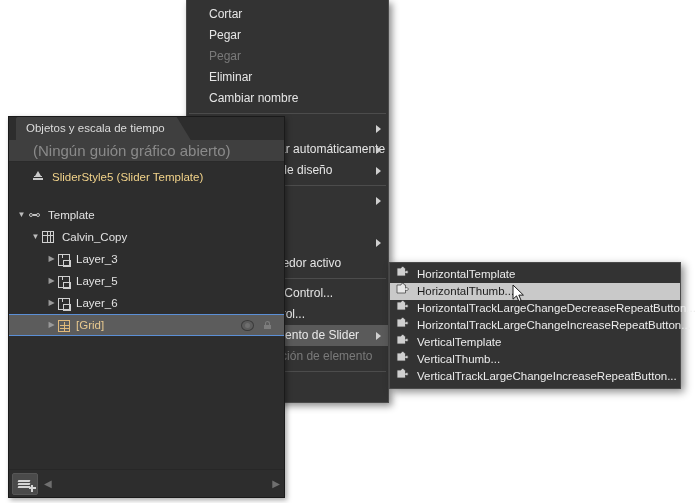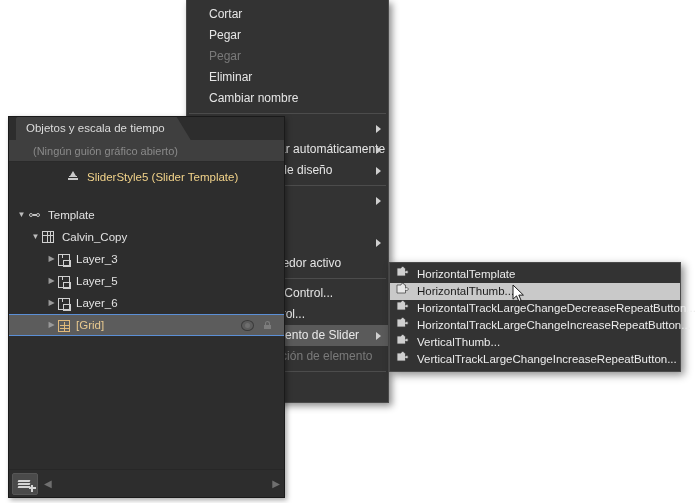--- a/index.html
+++ b/index.html
@@ -34,40 +34,40 @@
     font-size: 11.5px;
     line-height: 23px;
     white-space: nowrap;
     border-top-left-radius: 2px;
     clip-path: polygon(0 0, calc(100% - 14px) 0, 100% 100%, 0 100%);
   }
   #panel-subtitle {
     height: 22px; line-height: 22px;
     padding-left: 24px;
     color: #8a8a8a;
-    font-size: 11px;
+    font-size: 15px;
     background: #3f3f3f;
     border-bottom: 1px solid #2a2a2a;
   }
   #tree-area {
     position: absolute;
     left: 0; top: 45px; right: 0; bottom: 28px;
     background: #2d2d2d;
     overflow: hidden;
   }
   .tree-row {
     position: relative;
     height: 22px;
     display: flex; align-items: center;
     font-size: 11.5px;
     color: #d7d7d7;
     white-space: nowrap;
   }
   .tree-row .lbl { color:#e2e2e2; }
-  #row-slider { margin-top: 4px; padding-left: 22px; margin-left: 35px; }
+  #row-slider { margin-top: 4px; padding-left: 22px; }
   #row-slider .lbl { color: #f2d38a; }
   .exporticon {
     width: 14px; height: 14px; margin-right: 7px;
     position: relative; flex: none;
   }
   .exporticon::before{
     content:""; position:absolute; left:2px; top:8px; width:10px; height:2px; background:#c9c9c9;
   }
   .exporticon::after{
     content:""; position:absolute; left:4px; top:1px;
@@ -393,20 +393,28 @@
 
     <div class="smi">
       <span class="puzzle">
         <svg width="14" height="13" viewBox="0 0 14 13">
             <path d="M1 2h4a1.6 1.6 0 0 1 1.7-1.6A1.6 1.6 0 0 1 8.4 2h1.1v3.2c.5-.6 1.3-.8 2-.4.9.5 1 1.9.1 2.5-.6.4-1.5.3-2.1-.3V10H1z" fill="#cfcfcf" stroke="#3a3a3a" stroke-width="0.8"></path>
           </svg>
       </span>
       <span>HorizontalTrackLargeChangeIncreaseRepeatButton...</span>
     </div>
 
+    <div class="smi">
+      <span class="puzzle">
+        <svg width="14" height="13" viewBox="0 0 14 13">
+            <path d="M1 2h4a1.6 1.6 0 0 1 1.7-1.6A1.6 1.6 0 0 1 8.4 2h1.1v3.2c.5-.6 1.3-.8 2-.4.9.5 1 1.9.1 2.5-.6.4-1.5.3-2.1-.3V10H1z" fill="#cfcfcf" stroke="#3a3a3a" stroke-width="0.8"></path>
+          </svg>
+      </span>
+      <span>VerticalTemplate</span>
+    </div>
 
     <div class="smi">
       <span class="puzzle">
         <svg width="14" height="13" viewBox="0 0 14 13">
             <path d="M1 2h4a1.6 1.6 0 0 1 1.7-1.6A1.6 1.6 0 0 1 8.4 2h1.1v3.2c.5-.6 1.3-.8 2-.4.9.5 1 1.9.1 2.5-.6.4-1.5.3-2.1-.3V10H1z" fill="#cfcfcf" stroke="#3a3a3a" stroke-width="0.8"></path>
           </svg>
       </span>
       <span>VerticalThumb...</span>
     </div>
 

